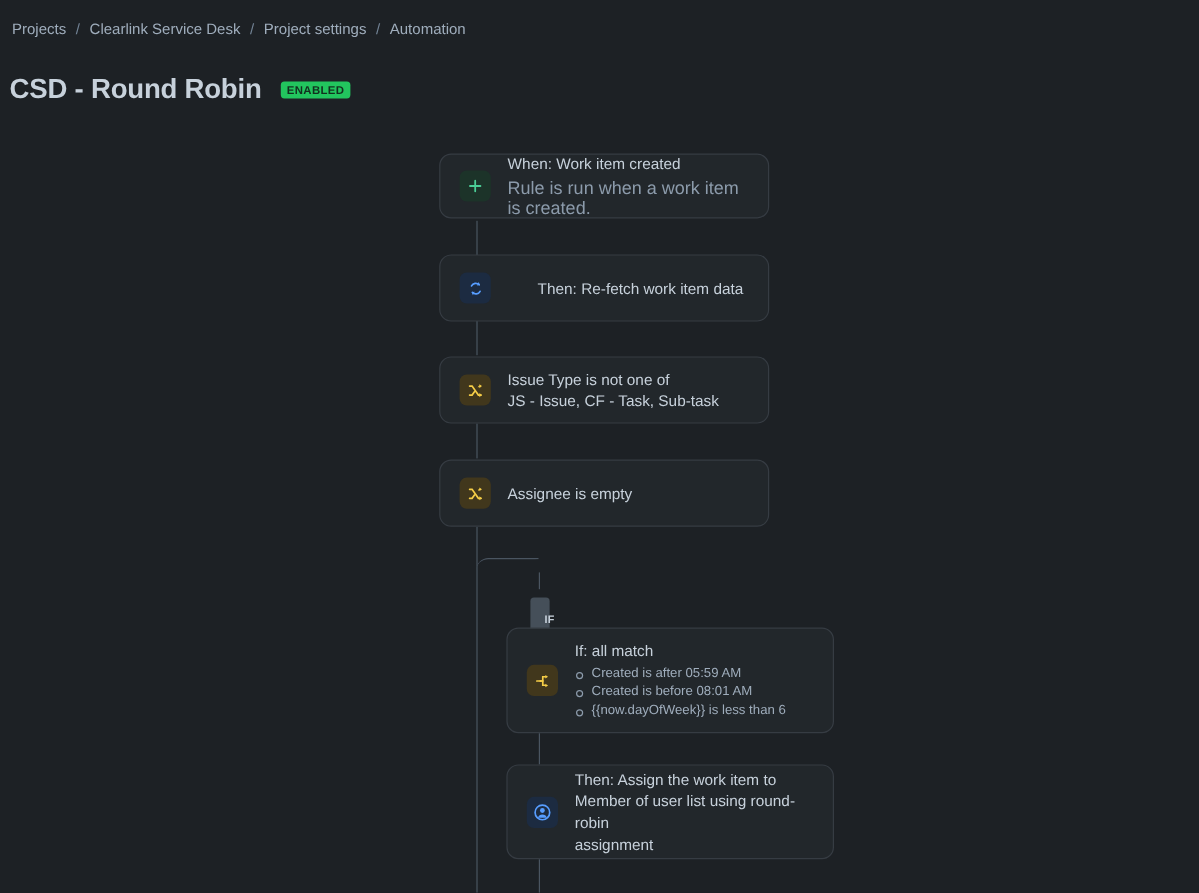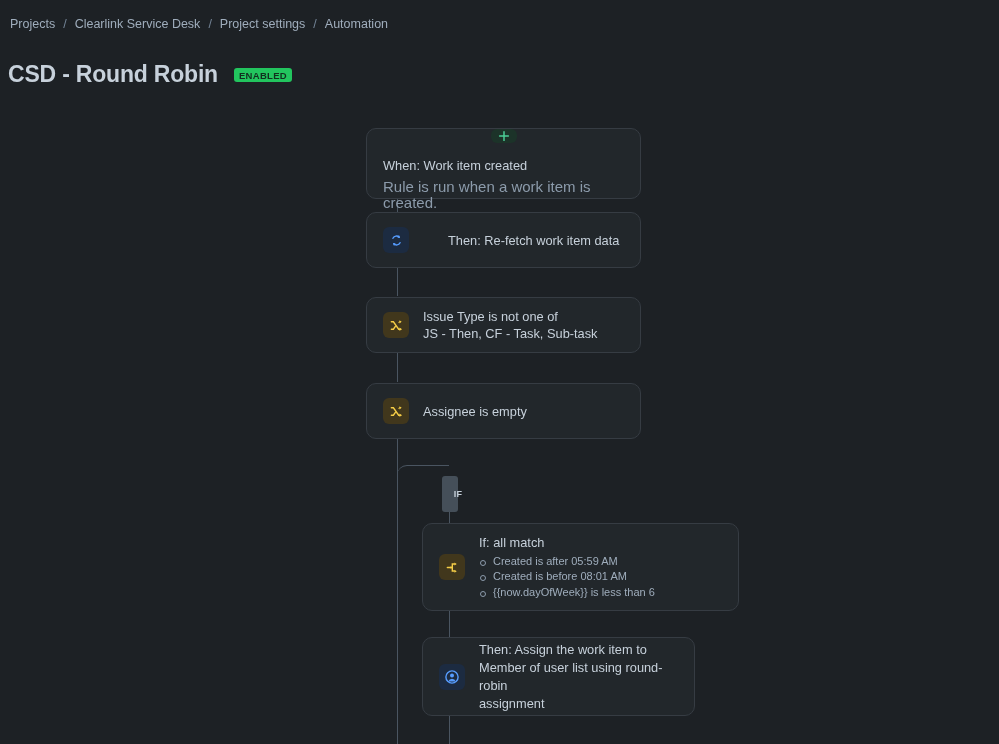--- a/index.html
+++ b/index.html
@@ -200,23 +200,23 @@
     <div class="line-v" style="left:397px; top:267px;  height:29px;"></div>
     <div class="line-v" style="left:397px; top:353px;  height:29px;"></div>
     <div class="line-v" style="left:397px; top:439px;  height:305px;"></div>
 
     <div class="corner" style="left:397px; top:465px; width:52px; height:28px; border-left:none;"></div>
     <div class="line-v" style="left:449px; top:477px; height:14px;"></div>
     <div class="line-v" style="left:449px; top:505px; height:18px;"></div>
     <div class="line-v" style="left:449px; top:611px; height:26px;"></div>
     <div class="line-v" style="left:449px; top:716px; height:28px;"></div>
 
-    <div class="if-chip" style="left:442px; top:476px; width:15px; height:36px;padding-left:16px;">IF</div>
-
-    <div class="card" style="left:366px; top:128px; width:275px; height:71px;flex-direction:column;">
+    <div class="if-chip" style="left:442px; top:498px; width:15px; height:36px;padding-left:16px;">IF</div>
+
+    <div class="card" style="left:366px; top:128px; width:275px; height:54px;">
       <span class="card-icon icon-green">
         <svg width="14" height="14" viewBox="0 0 16 16" aria-hidden="true">
           <path d="M8 3v10M3 8h10" stroke="#4bce97" stroke-width="1.7" stroke-linecap="round"></path>
         </svg>
       </span>
       <span class="card-body">
         <span class="card-title">When: Work item created</span>
         <span class="card-sub">Rule is run when a work item is created.</span>
       </span>
     </div>
@@ -240,40 +240,40 @@
         <svg width="15" height="15" viewBox="0 0 16 16" aria-hidden="true">
           <path d="M2.5 4h2.2l5.6 8h2.4" stroke="#f5cd47" stroke-width="1.5" fill="none" stroke-linecap="round"></path>
           <path d="M2.5 12h2.2l2.1-3" stroke="#f5cd47" stroke-width="1.5" fill="none" stroke-linecap="round"></path>
           <path d="M9.6 5.3l1.3-1.9 2.4.6z" fill="#f5cd47"></path>
           <path d="M11.2 10.2l2.2 1.8-2.2 1.8z" fill="#f5cd47"></path>
           <path d="M11.2 2.3l2.2 1.7-2.2 1.8z" fill="#f5cd47"></path>
         </svg>
       </span>
       <span class="card-body">
         <span class="card-title">Issue Type is not one of</span>
-        <span class="card-line2">JS - Then, CF - Task, Sub-task</span>
+        <span class="card-line2">JS - Issue, CF - Task, Sub-task</span>
       </span>
     </div>
 
     <div class="card" style="left:366px; top:383px; width:275px; height:56px;">
       <span class="card-icon icon-amber">
         <svg width="15" height="15" viewBox="0 0 16 16" aria-hidden="true">
           <path d="M2.5 4h2.2l5.6 8h2.4" stroke="#f5cd47" stroke-width="1.5" fill="none" stroke-linecap="round"></path>
           <path d="M2.5 12h2.2l2.1-3" stroke="#f5cd47" stroke-width="1.5" fill="none" stroke-linecap="round"></path>
           <path d="M9.6 5.3l1.3-1.9 2.4.6z" fill="#f5cd47"></path>
           <path d="M11.2 10.2l2.2 1.8-2.2 1.8z" fill="#f5cd47"></path>
           <path d="M11.2 2.3l2.2 1.7-2.2 1.8z" fill="#f5cd47"></path>
         </svg>
       </span>
       <span class="card-body">
         <span class="card-title">Assignee is empty</span>
       </span>
     </div>
 
-    <div class="card branch-card" style="left:422px; top:523px; width:317px; height:88px; align-items:center;">
+    <div class="card branch-card" style="left:422px; top:523px; width:273px; height:88px; align-items:center;">
       <span class="card-icon icon-amber">
         <svg width="15" height="15" viewBox="0 0 16 16" aria-hidden="true">
           <path d="M2.5 8h3.2" stroke="#f5cd47" stroke-width="1.5" stroke-linecap="round"></path>
           <path d="M5.7 8h2.1V4.2h2.3" stroke="#f5cd47" stroke-width="1.5" fill="none" stroke-linecap="round"></path>
           <path d="M5.7 8h2.1v3.8h2.3" stroke="#f5cd47" stroke-width="1.5" fill="none" stroke-linecap="round"></path>
           <path d="M10.1 2.6l2.4 1.6-2.4 1.6z" fill="#f5cd47"></path>
           <path d="M10.1 10.4l2.4 1.6-2.4 1.6z" fill="#f5cd47"></path>
         </svg>
       </span>
       <span class="card-body">

